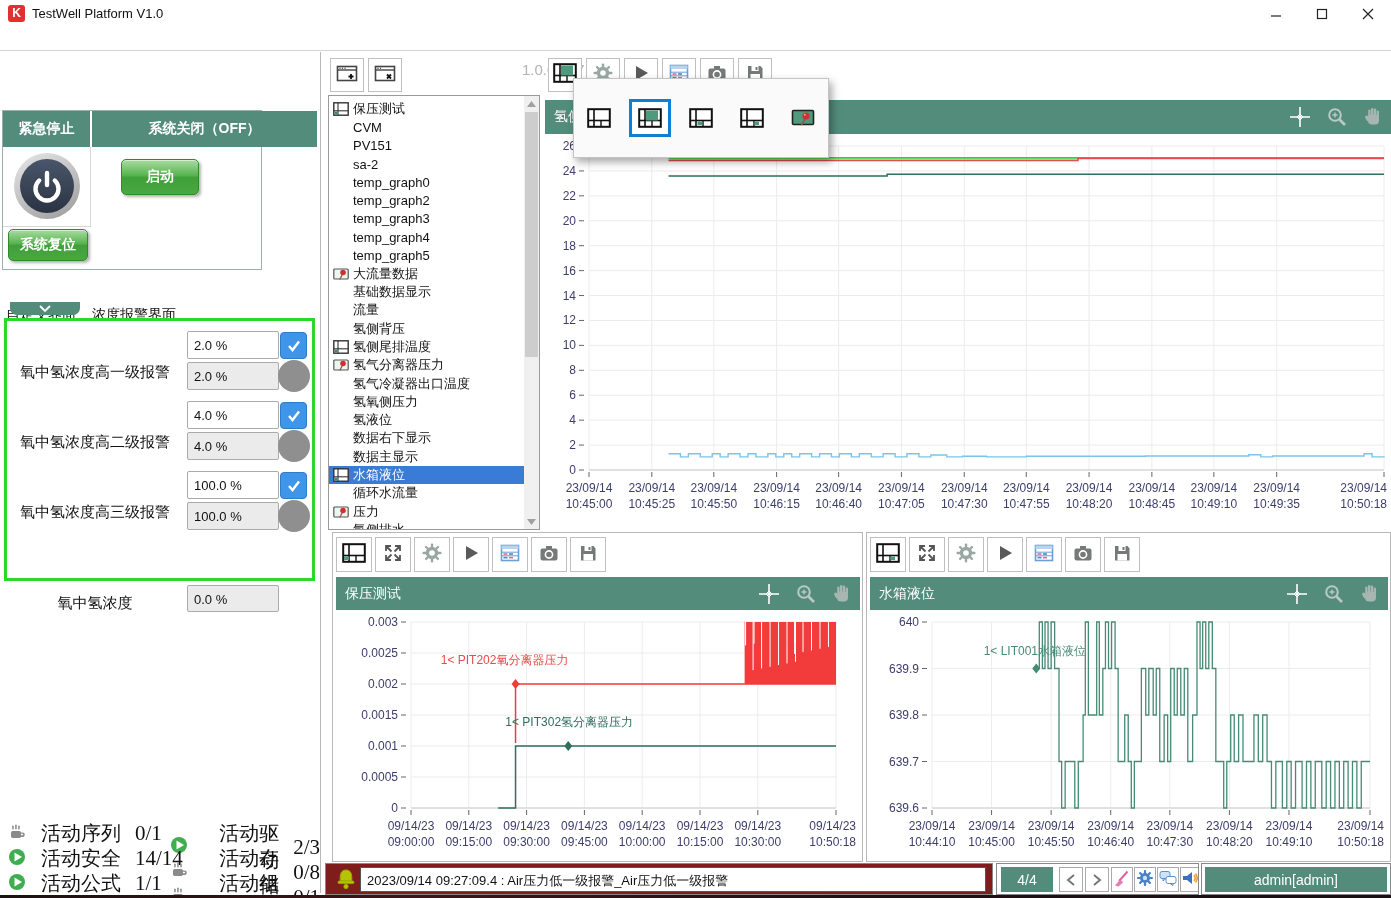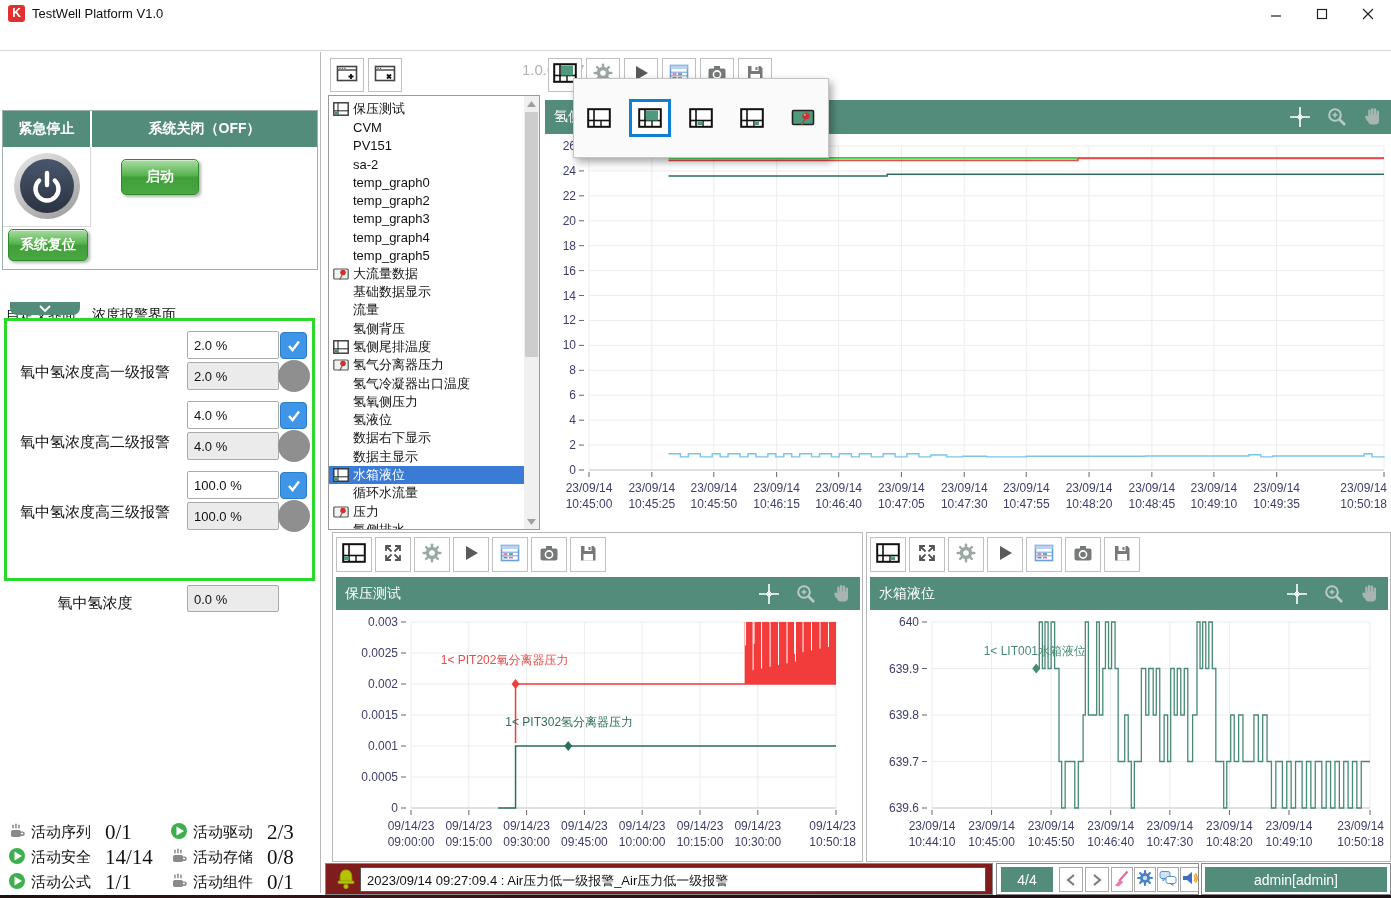--- a/index.html
+++ b/index.html
@@ -15,21 +15,21 @@
 .winctl { top:0; width:46px; height:27px; display:flex; align-items:center; justify-content:center; cursor:default; }
 #menubar { left:0; top:27px; width:1391px; height:24px; background:#fff; border-bottom:1px solid #d5d5d5; display:flex; align-items:center; }
 .menu-item { font-size:14px; color:#111; padding:0 12px; height:24px; line-height:24px; }
 
 
 #sidebar { left:0; top:52px; width:321px; height:841px; background:#fff; border-right:1px solid #b8b8b8; }
 #banner { left:0; top:0; width:320px; height:55px; background:#3dc49b; }
 #brand-logo { left:50px; top:7px; font-size:33px; font-weight:bold; color:#fff; letter-spacing:1px; }
 #brand-slogan { left:188px; top:17px; font-size:15px; color:#fff; letter-spacing:2px; }
 #brand-version { left:238px; top:35px; font-size:12px; color:#eafff6; }
-#ctlpanel { left:2px; top:58px; width:316px; height:160px; border:1px solid #9ab0a8; background:#fff; }
+#ctlpanel { left:2px; top:58px; width:260px; height:160px; border:1px solid #9ab0a8; background:#fff; }
 .teal-hdr { background:#538c7b; color:#fff; font-weight:bold; font-size:14px; display:flex; align-items:center; justify-content:center; }
 #hdr-emerg { left:0; top:0; width:88px; height:36px; border-right:1px solid #fff; }
 #hdr-state { left:89px; top:0; width:225px; height:36px; }
 #cell-power { left:0; top:36px; width:88px; height:80px; border-right:1px solid #d8d8d8; border-bottom:1px solid #d8d8d8; }
 #power-ring { left:11px; top:42px; width:66px; height:66px; border-radius:50%; background:linear-gradient(150deg,#e8e8e8,#9a9a9a); display:flex; align-items:center; justify-content:center; }
 #power-inner { width:54px; height:54px; border-radius:50%; background:linear-gradient(#49566b,#2b3342); display:flex; align-items:center; justify-content:center; }
 #btn-start { left:118px; top:48px; }
 #btn-reset { left:5px; top:118px; }
 .green-btn { background:linear-gradient(#a8dca2 0%,#58b44f 45%,#3f9f38 52%,#4aa843 100%); border:1px solid #2f8a2a; border-radius:5px; color:#fff; font-weight:bold; font-size:14px; display:flex; align-items:center; justify-content:center; box-shadow:2px 2px 3px rgba(0,0,0,.3), inset 0 1px 0 rgba(255,255,255,.5); }
 #custom-row { left:0px; top:222px; width:320px; height:28px;margin-top:26px; }
@@ -40,21 +40,21 @@
 #collapse-tab { left:10px; top:250px; width:70px; height:13px; background:#538c7b; border-radius:0 0 7px 7px; display:flex; align-items:center; justify-content:center; }
 #alarm-panel { left:4px; top:266px; width:311px; height:263px; border:3px solid #2bd82b; background:#fff; }
 .alarm-row { position:absolute; left:0; width:100%; }
 .alarm-label { position:absolute; left:0; width:176px; text-align:center; font-size:15px; color:#111; }
 .fld { position:absolute; left:180px; width:92px; height:28px; border:1px solid #aaa; border-radius:2px; font-size:13px; color:#111; padding:6px 0 0 6px; background:#fff; }
 .fld.gray { background:#ebebeb; }
 .chk { position:absolute; left:273px; width:27px; height:27px; background:#3f95e8; border:1px solid #2d7cc8; border-radius:4px; display:flex; align-items:center; justify-content:center; }
 .gcircle { position:absolute; left:271px; width:32px; height:32px; background:#8f8f8f; border-radius:50%; }
 #activity { left:0; top:766px; width:320px; height:76px; }
 .act-item { position:absolute; display:flex; align-items:center; }
-.act-item .lbl { font-size:15px; color:#111; margin-left:5px;text-align:right; }
+.act-item .lbl { font-size:20px; color:#111; margin-left:15px;text-align:right; }
 .act-item .val { font-size:21px; color:#111;font-family:Liberation Serif, serif; }
 
 
 #midtools { left:330px; top:58px; }
 .tbtn { background:#fff; border:1px solid #c0c0c0; width:34px; height:34px; display:flex; align-items:center; justify-content:center; }
 #engine-ver { left:474px; top:61px; font-size:15px; color:#b3b3b3;margin-left:48px; }
 #tree-panel { left:328px; top:95px; width:212px; height:435px; border:1px solid #9a9a9a; background:#fff; overflow:hidden; }
 .tree-item { position:relative; height:18.3px; display:flex; align-items:center; padding-left:4px; cursor:default; }
 .tree-item .tico { width:20px; height:14px; display:flex; align-items:center; }
 .tree-item .tlabel { font-size:13px; color:#111; white-space:nowrap; }

